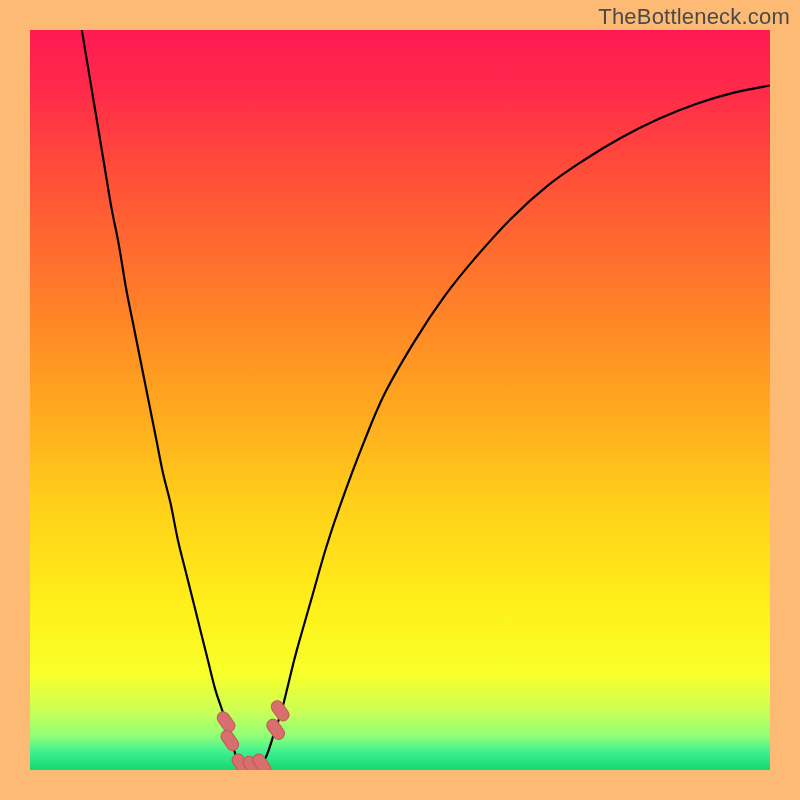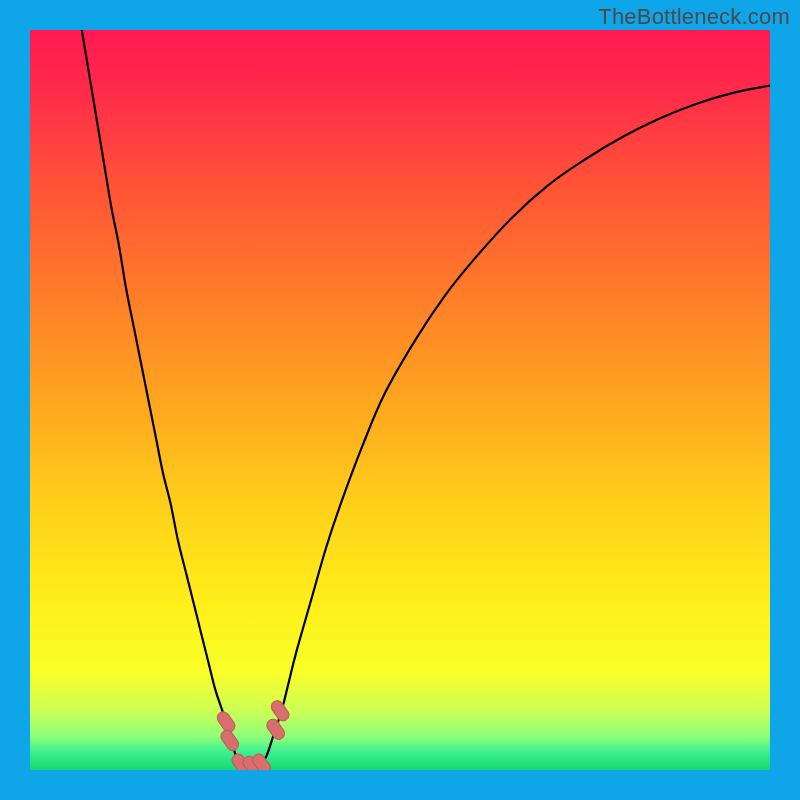--- a/index.html
+++ b/index.html
@@ -9,21 +9,21 @@
     height: 800px;
     overflow: hidden;
     background: #000;
     font-family: Arial, Helvetica, sans-serif;
   }
   .frame {
     position: absolute;
     top: 0; left: 0;
     width: 800px;
     height: 800px;
-    background: #0ea5e9;
+    background: #fdba74;
   }
   .plot-area {
     position: absolute;
     top: 30px;
     left: 30px;
     width: 740px;
     height: 740px;
     overflow: hidden;
   }
   .plot-svg {

